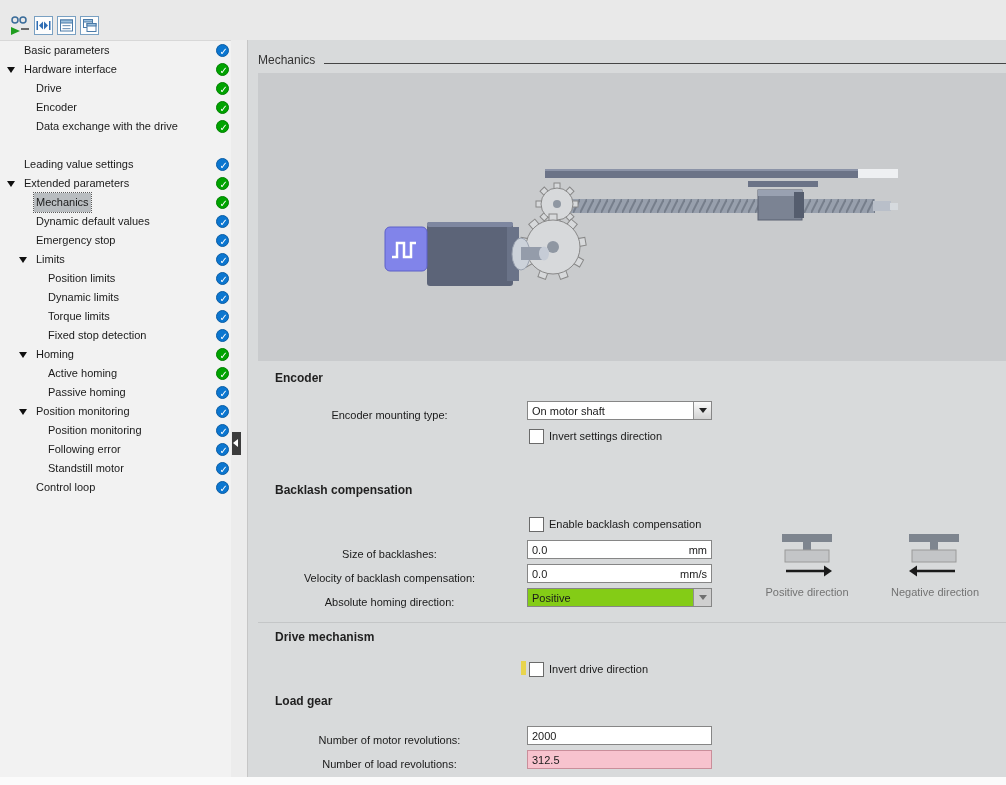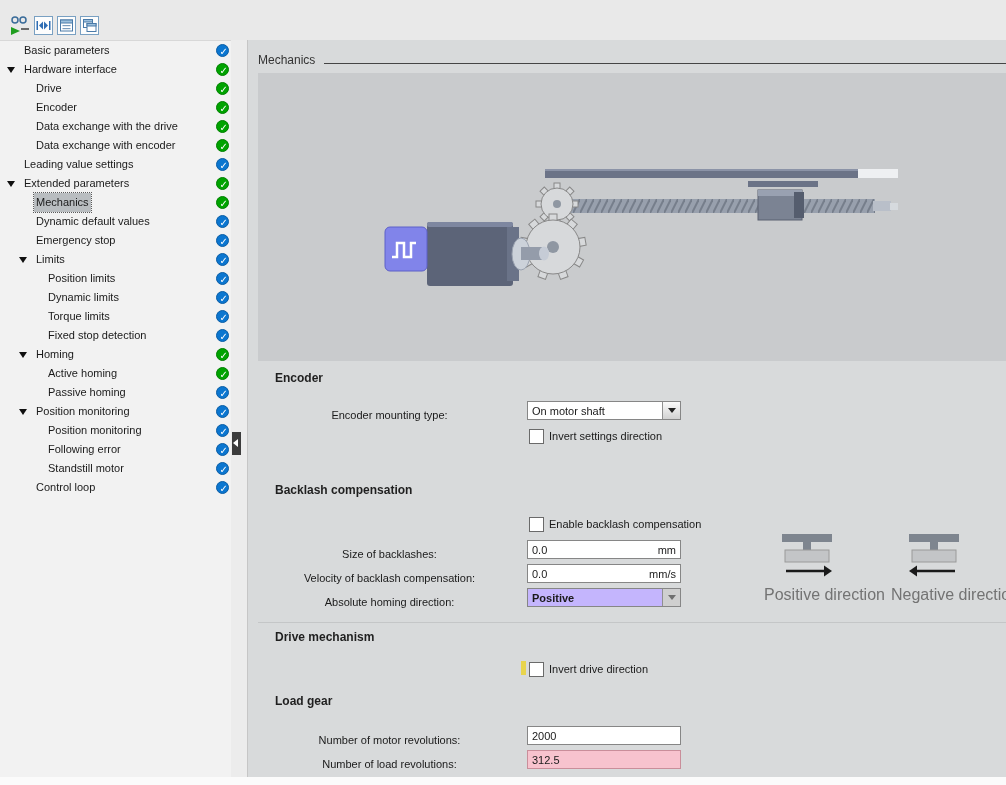--- a/index.html
+++ b/index.html
@@ -40,35 +40,35 @@
   
   .content{position:absolute;left:248px;top:40px;right:0;bottom:8px;background:#d8dadb;}
   .title-row{position:absolute;left:258px;top:50px;right:0;height:17px;display:flex;align-items:flex-end;}
   .page-title{font-size:12px;color:#333;line-height:14px;}
   .title-rule{flex:1;border-bottom:1px solid #454545;margin-left:9px;margin-bottom:3px;}
   .gpanel{position:absolute;left:258px;top:73px;right:0;height:288px;background:#c9cbcd;}
   .sep{position:absolute;left:258px;right:0;top:622px;border-top:1px solid #c4c6c7;}
   .shead{position:absolute;left:275px;font-size:12px;font-weight:bold;color:#1f1f1f;white-space:nowrap;}
   .frow{position:absolute;left:258px;width:748px;height:19px;}
   .flabel{position:absolute;left:0;top:8px;width:263px;text-align:center;white-space:nowrap;}
-  .field{position:absolute;left:269px;top:0;width:154px;height:19px;background:#ffffff;border:1px solid #868686;box-sizing:border-box;display:flex;align-items:center;cursor:text;}
+  .field{position:absolute;left:269px;top:0;width:185px;height:19px;background:#ffffff;border:1px solid #868686;box-sizing:border-box;display:flex;align-items:center;cursor:text;}
   .field .val{flex:1;padding-left:4px;white-space:nowrap;overflow:hidden;}
   .field .unit{padding-right:4px;color:#1a1a1a;}
   .field[data-error="true"]{background:#f7c3ce;border-color:#c98e9a;}
   .field.dd{cursor:pointer;}
   .ddbtn{width:17px;height:17px;background:linear-gradient(#fbfbfb,#d2d2d2);border-left:1px solid #909090;display:flex;align-items:center;justify-content:center;cursor:pointer;}
   .arr{width:0;height:0;border-left:4px solid transparent;border-right:4px solid transparent;border-top:5px solid #222;}
-  .field.dis{background:#c4b5fd;font-weight:bold;}
+  .field.dis{background:#84cc16;}
   .field.dis .ddbtn{background:#cfcfcf;}
   .field.dis .arr{border-top-color:#6f6f6f;}
   .cb{position:absolute;top:2px;width:13px;height:13px;background:#ffffff;border:1px solid #6a6a6a;box-sizing:content-box;cursor:pointer;}
   .cblabel{position:absolute;top:3px;white-space:nowrap;}
   .ymark{position:absolute;left:263px;top:1px;width:5px;height:14px;background:#e8d44d;}
   .diricon{position:absolute;width:86px;text-align:center;}
-  .dircap{margin-top:4px;color:#737373;font-size:16px;white-space:nowrap;}
+  .dircap{margin-top:4px;color:#737373;font-size:11px;white-space:nowrap;}
   .bottomstrip{position:absolute;left:0;bottom:0;width:1006px;height:8px;background:#fbfbfb;}
 </style>
 </head>
 <body>
 
 <div class="topbar">
   <div class="tbicon t1">
     <svg width="24" height="21" viewBox="0 0 24 21">
       <circle cx="7" cy="5" r="3" fill="none" stroke="#3a6c9a" stroke-width="1.5"></circle>
       <circle cx="15" cy="5" r="3" fill="none" stroke="#3a6c9a" stroke-width="1.5"></circle>
@@ -101,21 +101,20 @@
     </svg>
   </div>
 </div>
 
 <div class="sidebar">
   <div class="srow lv0" style="top:0px"><span class="slabel">Basic parameters</span><span class="sstatus" data-status="blue"></span></div>
   <div class="srow lv0" style="top:19px"><span class="tri"></span><span class="slabel">Hardware interface</span><span class="sstatus" data-status="green"></span></div>
   <div class="srow lv1" style="top:38px"><span class="slabel">Drive</span><span class="sstatus" data-status="green"></span></div>
   <div class="srow lv1" style="top:57px"><span class="slabel">Encoder</span><span class="sstatus" data-status="green"></span></div>
   <div class="srow lv1" style="top:76px"><span class="slabel">Data exchange with the drive</span><span class="sstatus" data-status="green"></span></div>
-  <div class="srow lv1" style="top:95px"><span class="slabel">Data exchange with encoder</span><span class="sstatus" data-status="green"></span></div>
   <div class="srow lv0" style="top:133px"><span class="tri"></span><span class="slabel">Extended parameters</span><span class="sstatus" data-status="green"></span></div>
   <div class="srow lv0" style="top:114px"><span class="slabel">Leading value settings</span><span class="sstatus" data-status="blue"></span></div>
   <div class="srow lv1" style="top:152px" data-selected="true"><span class="slabel">Mechanics</span><span class="sstatus" data-status="green"></span></div>
   <div class="srow lv1" style="top:171px"><span class="slabel">Dynamic default values</span><span class="sstatus" data-status="blue"></span></div>
   <div class="srow lv1" style="top:190px"><span class="slabel">Emergency stop</span><span class="sstatus" data-status="blue"></span></div>
   <div class="srow lv1" style="top:209px"><span class="tri"></span><span class="slabel">Limits</span><span class="sstatus" data-status="blue"></span></div>
   <div class="srow lv2" style="top:228px"><span class="slabel">Position limits</span><span class="sstatus" data-status="blue"></span></div>
   <div class="srow lv2" style="top:247px"><span class="slabel">Dynamic limits</span><span class="sstatus" data-status="blue"></span></div>
   <div class="srow lv2" style="top:266px"><span class="slabel">Torque limits</span><span class="sstatus" data-status="blue"></span></div>
   <div class="srow lv2" style="top:285px"><span class="slabel">Fixed stop detection</span><span class="sstatus" data-status="blue"></span></div>

